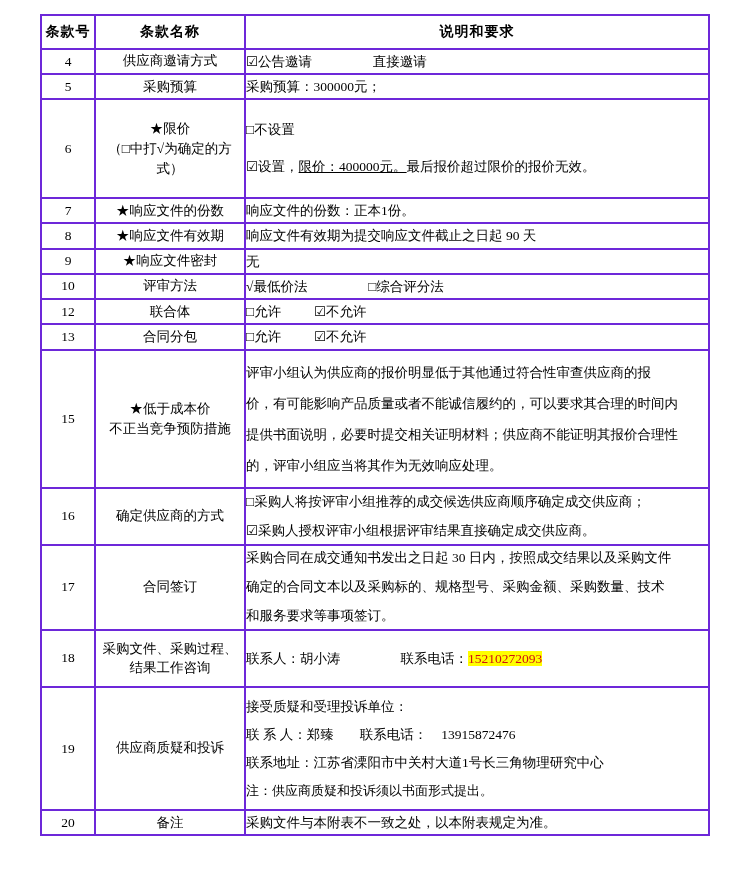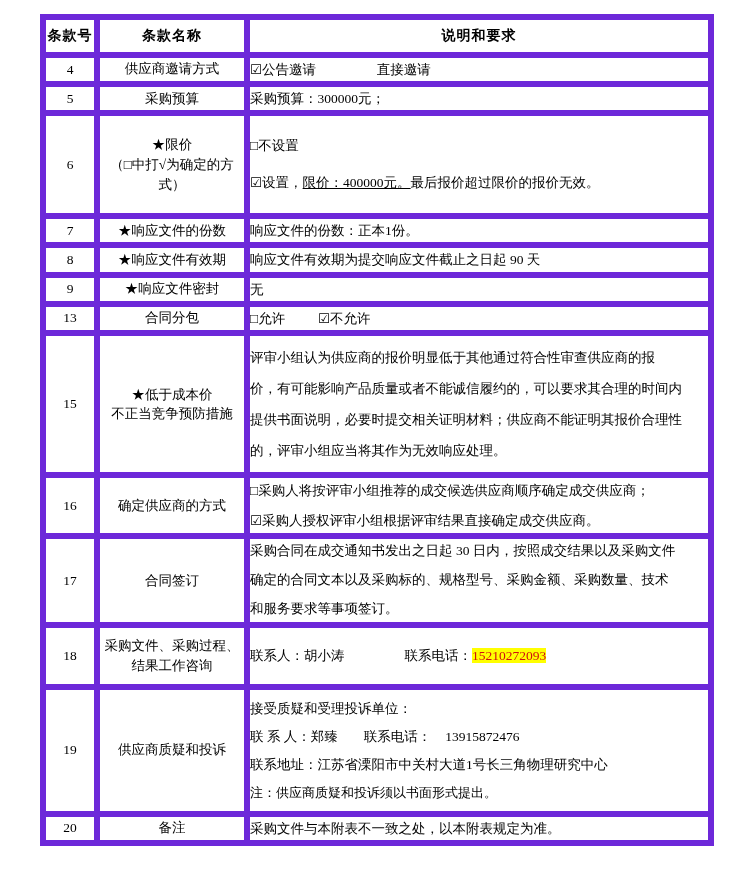--- a/index.html
+++ b/index.html
@@ -20,21 +20,21 @@
     top: 14px;
     width: 668px;
   }
   table.spec {
     border-collapse: collapse;
     width: 668px;
     table-layout: fixed;
     font-size: 13.5px;
   }
   table.spec td, table.spec th {
-    border: 6px solid #6d28d9;
+    border: 2px solid #6d28d9;
     padding: 0;
     vertical-align: middle;
   }
   col.c-no { width: 54px; }
   col.c-name { width: 150px; }
   col.c-desc { width: 464px; }
 
   .hdr {
     text-align: center;
     font-weight: bold;
@@ -159,22 +159,44 @@
       </tr>
 
       <tr>
         <td class="cell-no">9</td>
         <td class="cell-name">★响应文件密封</td>
         <td class="cell-desc">
           <p>无</p>
         </td>
       </tr>
 
-
-
+      <tr>
+        <td class="cell-no">10</td>
+        <td class="cell-name">评审方法</td>
+        <td class="cell-desc">
+          <p>
+            <span>√最低价法</span>
+            <span class="gap-lg"></span>
+            <span>□综合评分法</span>
+          </p>
+        </td>
+      </tr>
+
+
+      <tr>
+        <td class="cell-no">12</td>
+        <td class="cell-name">联合体</td>
+        <td class="cell-desc">
+          <p>
+            <span>□允许</span>
+            <span class="gap-md"></span>
+            <span>☑不允许</span>
+          </p>
+        </td>
+      </tr>
 
       <tr>
         <td class="cell-no">13</td>
         <td class="cell-name">合同分包</td>
         <td class="cell-desc">
           <p>
             <span>□允许</span>
             <span class="gap-md"></span>
             <span>☑不允许</span>
           </p>

